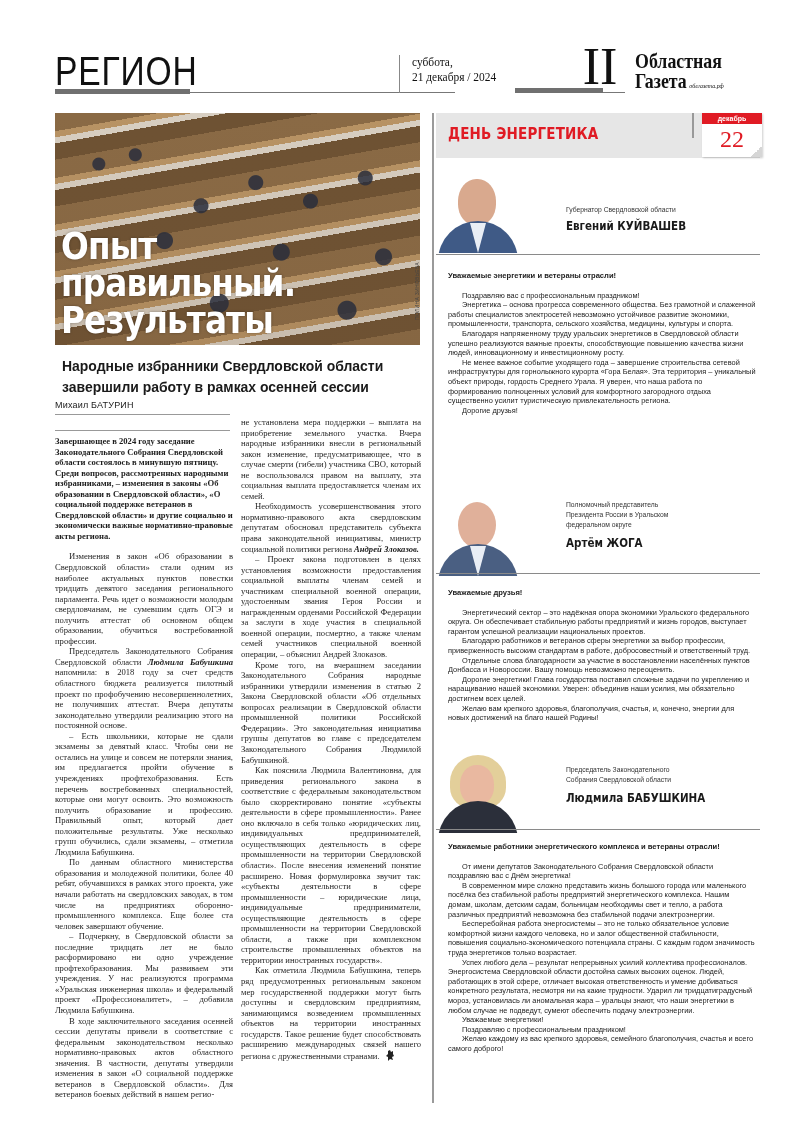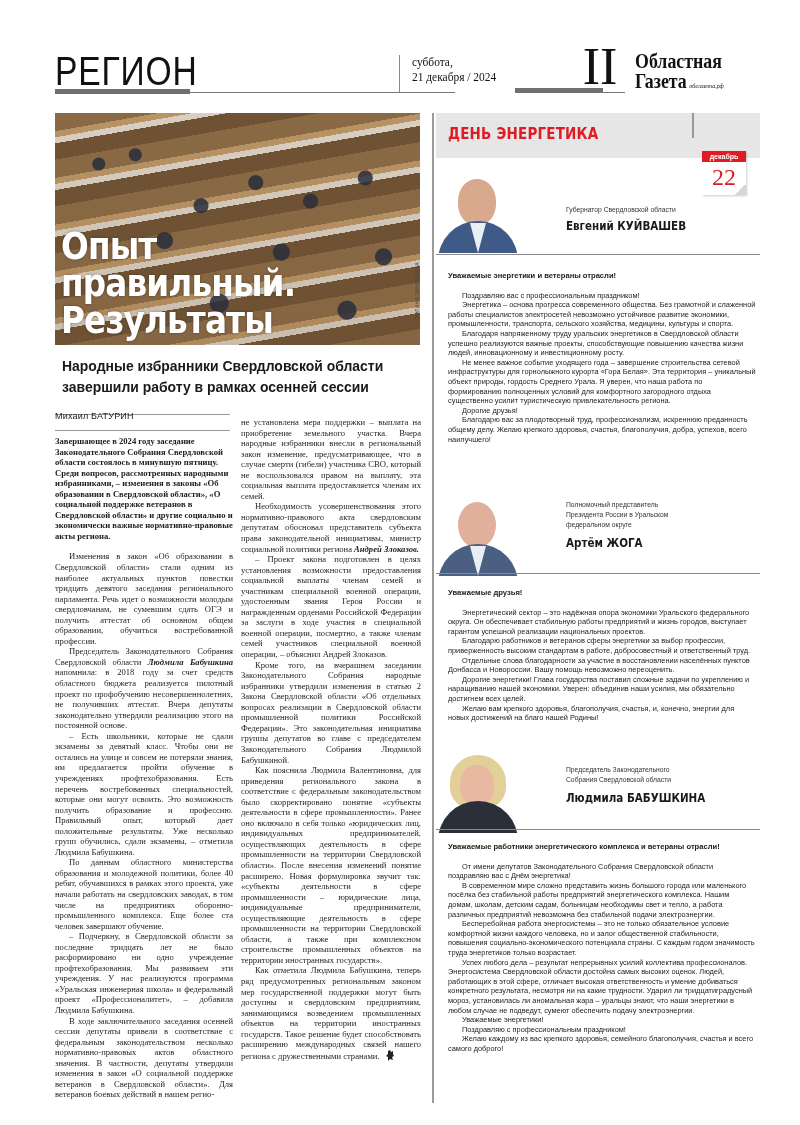--- a/index.html
+++ b/index.html
@@ -36,40 +36,40 @@
             radial-gradient(circle at 30% 55%, #2a2e3c 0 8px, transparent 9px),
             radial-gradient(circle at 62% 60%, #2a2e3c 0 8px, transparent 9px),
             radial-gradient(circle at 90% 62%, #2a2e3c 0 8px, transparent 9px),
             radial-gradient(circle at 45% 82%, #2a2e3c 0 9px, transparent 10px),
             radial-gradient(circle at 80% 85%, #2a2e3c 0 9px, transparent 10px); opacity: 0.85; }
   .hero-headline { position: absolute; left: 6px; top: 115px; width: 360px; font-family: "DejaVu Sans", sans-serif; font-weight: bold; font-size: 38px; line-height: 37px; color: #ffffff; letter-spacing: -1px; text-shadow: 0 0 3px rgba(0,0,0,0.35); transform: scaleX(0.86); transform-origin: left top; }
   .photo-credit { position: absolute; left: 414px; top: 262px; font-size: 5px; color: #444; writing-mode: vertical-rl; transform: rotate(180deg); letter-spacing: 0.3px; }
   .subheadline { position: absolute; left: 62px; top: 355px; width: 360px; font-family: "Liberation Sans", sans-serif; font-size: 15.5px; line-height: 21px; color: #1a1a1a; transform: scaleX(0.9); transform-origin: left top; }
 
   .byline-rule { position: absolute; left: 55px; top: 414px; width: 175px; height: 1px; background: #999; }
-  .byline { position: absolute; left: 55px; top: 411px; font-size: 9px; color: #222; letter-spacing: 0.2px; }
+  .byline { position: absolute; left: 55px; top: 400px; font-size: 9px; color: #222; letter-spacing: 0.2px; }
   .byline-rule2 { position: absolute; left: 55px; top: 430px; width: 175px; height: 1px; background: #999; }
 
   .col { position: absolute; font-family: "Liberation Serif", serif; font-size: 8.6px; line-height: 10.55px; color: #1e1e1e; text-align: justify; }
   .col-1 { left: 55px; top: 436px; width: 178px; }
   .col-2 { left: 241px; top: 417px; width: 180px; }
   .lead { font-weight: bold; text-align: left; margin-bottom: 10px; }
   .col p { text-indent: 14px; }
   .col p.noindent { text-indent: 0; }
   .col em { font-weight: bold; font-style: italic; }
   .end-mark { display: inline-block; width: 9px; height: 11px; margin-left: 6px; vertical-align: -2px; }
 
   .col-divider { position: absolute; left: 432px; top: 113px; width: 2px; height: 990px; background: #9a9a9a; }
 
   
   .panel { position: absolute; left: 436px; top: 113px; width: 324px; }
   .panel-header { position: absolute; left: 0; top: 0; width: 324px; height: 45px; background: #e6e6e6; }
   .panel-title { position: absolute; left: 12px; top: 12px; font-family: "DejaVu Sans", sans-serif; font-weight: bold; font-size: 15px; color: #e01b24; letter-spacing: 0.2px; transform: scaleX(0.9); transform-origin: left top; }
   .header-tick { position: absolute; left: 256px; top: 0; width: 2px; height: 25px; background: #999; }
-  .calendar { position: absolute; left: 266px; top: 0; width: 44px; height: 44px; background: #fff; box-shadow: 1px 1px 2px rgba(0,0,0,0.2); margin-top: 38px; }
+  .calendar { position: absolute; left: 266px; top: 0; width: 60px; height: 44px; background: #fff; box-shadow: 1px 1px 2px rgba(0,0,0,0.2); }
   .calendar-month { height: 11px; background: #e01b24; color: #fff; font-size: 7px; text-align: center; line-height: 11px; font-weight: bold; }
   .calendar-day { text-align: center; font-family: "Liberation Serif", serif; font-size: 24px; line-height: 30px; color: #e01b24; }
   .calendar-curl { position: absolute; right: 0; bottom: 0; width: 12px; height: 10px; background: linear-gradient(135deg, #fff 50%, #d6d6d6 50%); }
 
   .leader { position: absolute; left: 0; width: 324px; }
   .portrait { position: absolute; left: 2px; width: 80px; height: 80px; overflow: hidden; }
   .portrait .head { position: absolute; left: 20px; top: 6px; width: 38px; height: 46px; border-radius: 48% 48% 45% 45%; background: #d9a98e; }
   .portrait .body { position: absolute; left: 0; top: 48px; width: 80px; height: 40px; border-radius: 40px 40px 0 0; background: #3f5a86; }
   .portrait .shirt { position: absolute; left: 32px; top: 50px; width: 16px; height: 30px; background: #e9eef5; clip-path: polygon(0 0, 100% 0, 50% 100%); }
   .portrait.zhoga .head { background: #e0b09a; border-radius: 50%; }
@@ -166,21 +166,20 @@
     <div class="leader-name" style="top:46px;">Евгений КУЙВАШЕВ</div>
   </div>
   <div class="leader-rule" style="top:141px;"></div>
   <div class="greeting" style="top:158px;">
     <div class="greeting-title">Уважаемые энергетики и ветераны отрасли!</div>
     <p>Поздравляю вас с профессиональным праздником!</p>
     <p>Энергетика – основа прогресса современного общества. Без грамотной и слаженной работы специалистов электросетей невозможно устойчивое развитие экономики, промышленности, транспорта, сельского хозяйства, медицины, культуры и спорта.</p>
     <p>Благодаря напряженному труду уральских энергетиков в Свердловской области успешно реализуются важные проекты, способствующие повышению качества жизни людей, инновационному и инвестиционному росту.</p>
     <p>Не менее важное событие уходящего года – завершение строительства сетевой инфраструктуры для горнолыжного курорта «Гора Белая». Эта территория – уникальный объект природы, гордость Среднего Урала. Я уверен, что наша работа по формированию полноценных условий для комфортного загородного отдыха существенно усилит туристическую привлекательность региона.</p>
     <p>Дорогие друзья!</p>
-    <p>Благодарю вас за плодотворный труд, профессионализм, искреннюю преданность общему делу. Желаю крепкого здоровья, счастья, благополучия, добра, успехов, всего наилучшего!</p>
   </div>
 
   <div class="leader" style="top:383px;">
     <div class="portrait zhoga" style="top:0;">
       <div class="head"></div>
         <div class="body"></div>
         <div class="shirt"></div>
     </div>
     <div class="leader-role" style="top:4px;">
       <div>Полномочный представитель</div>

